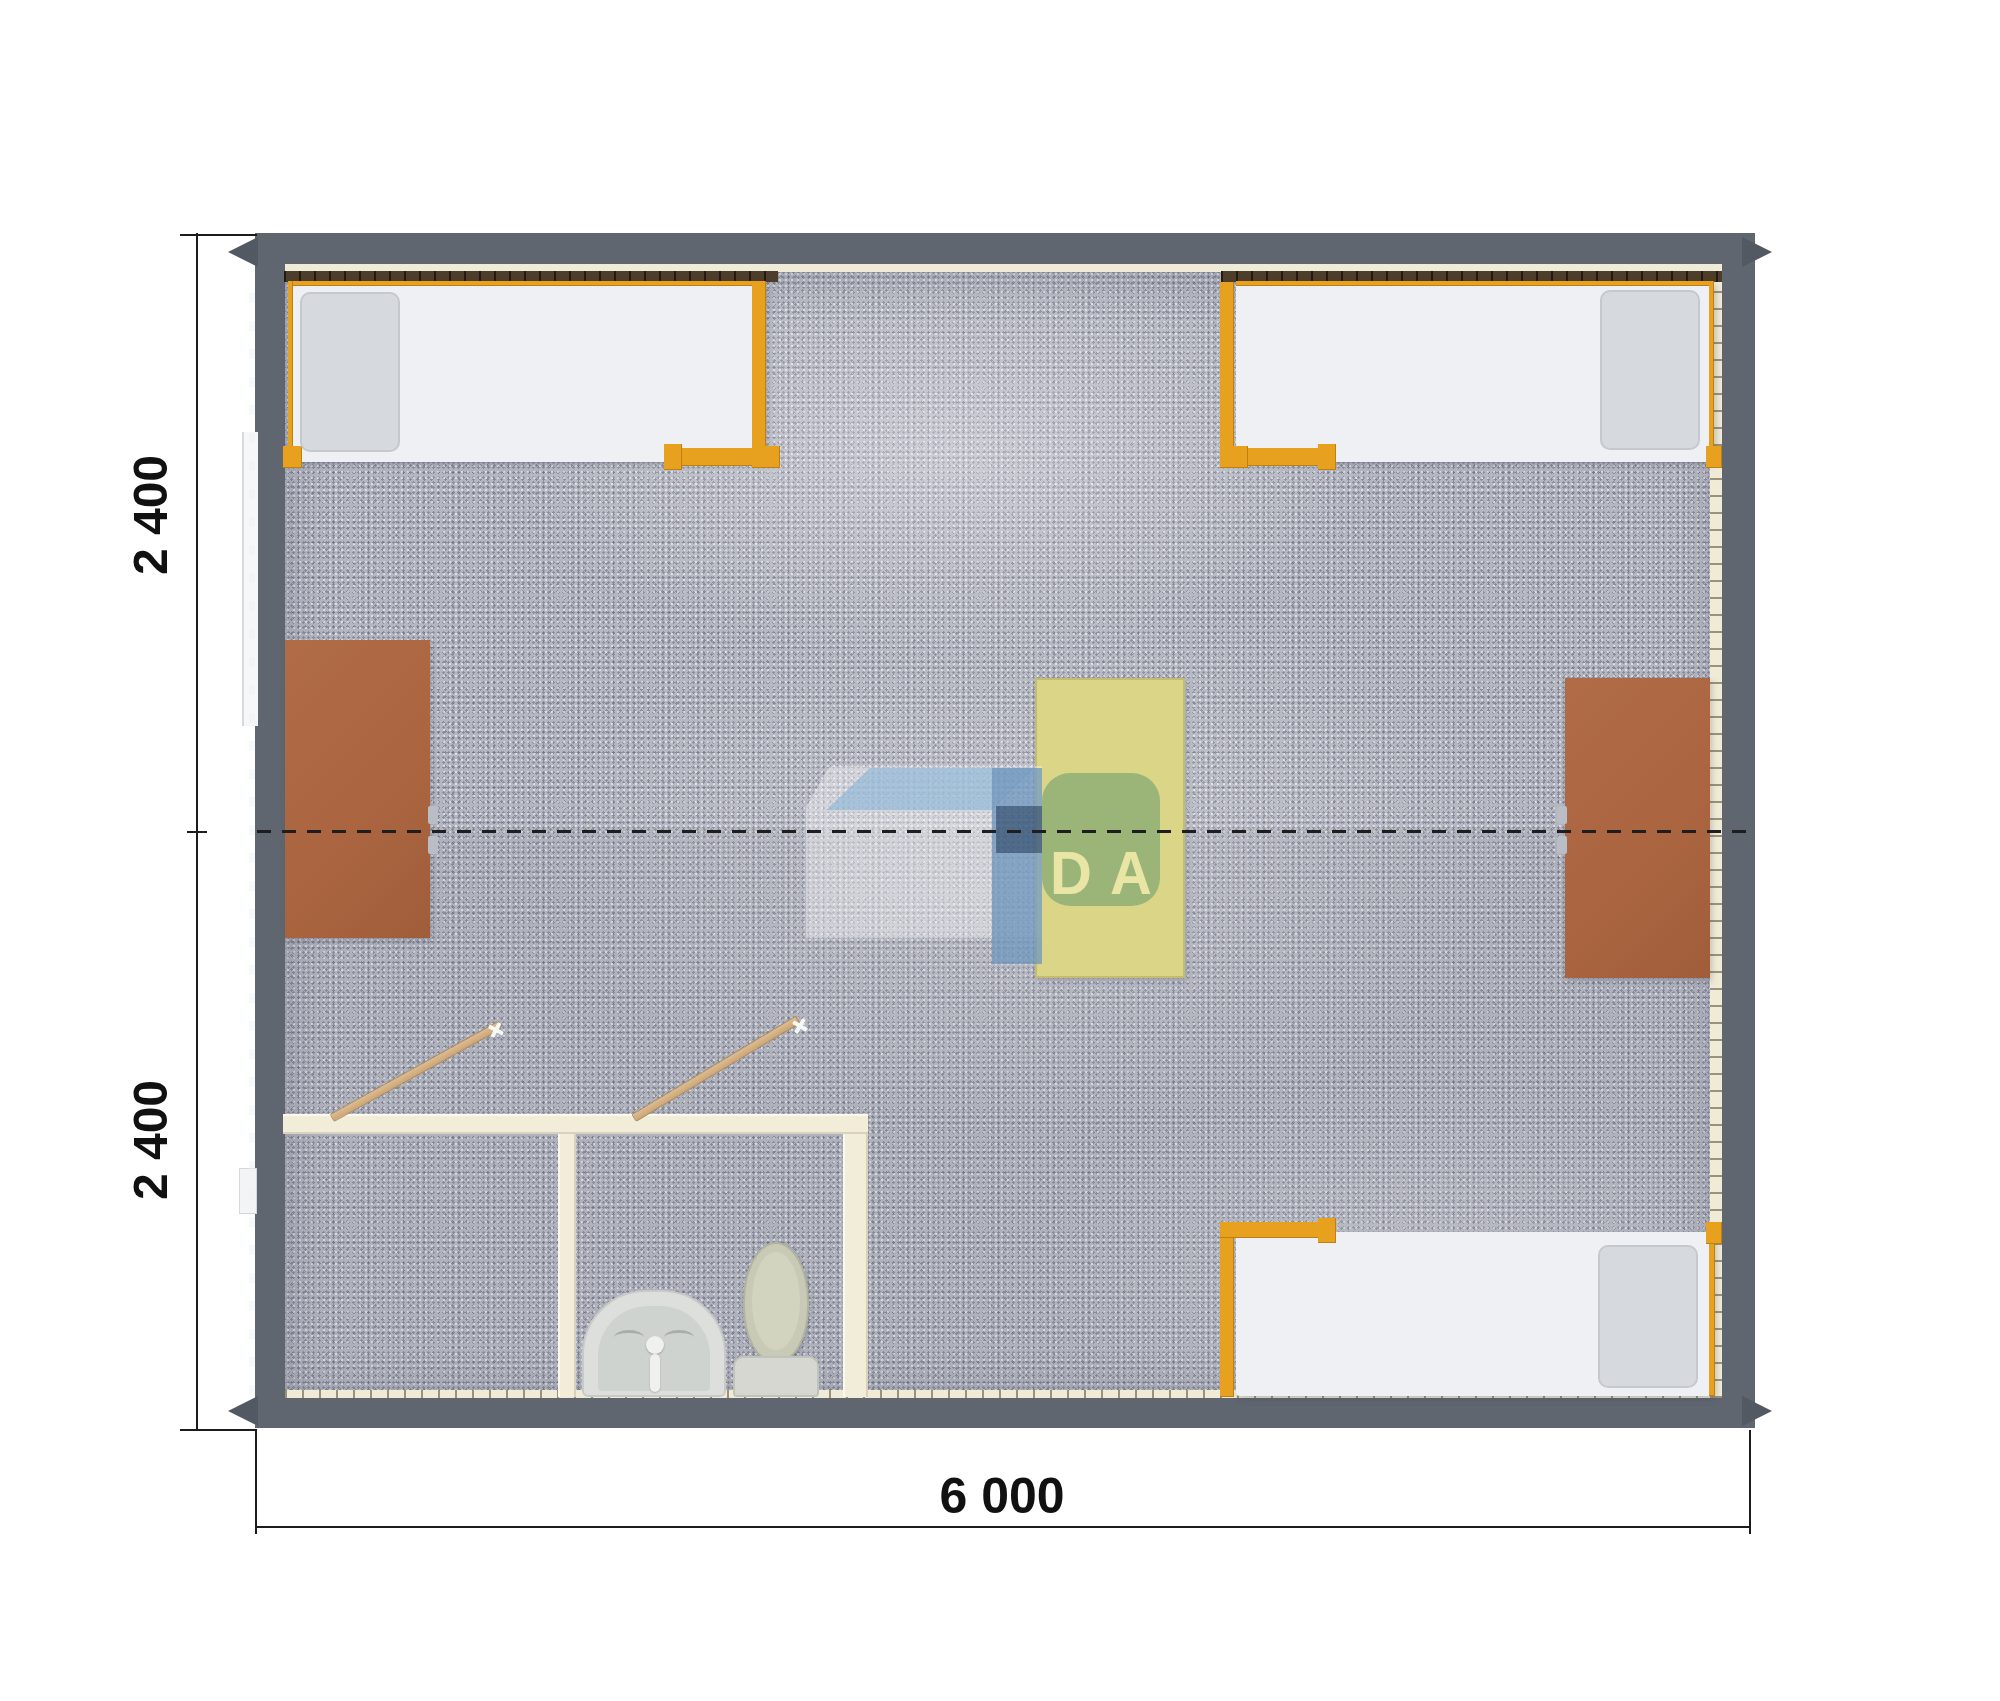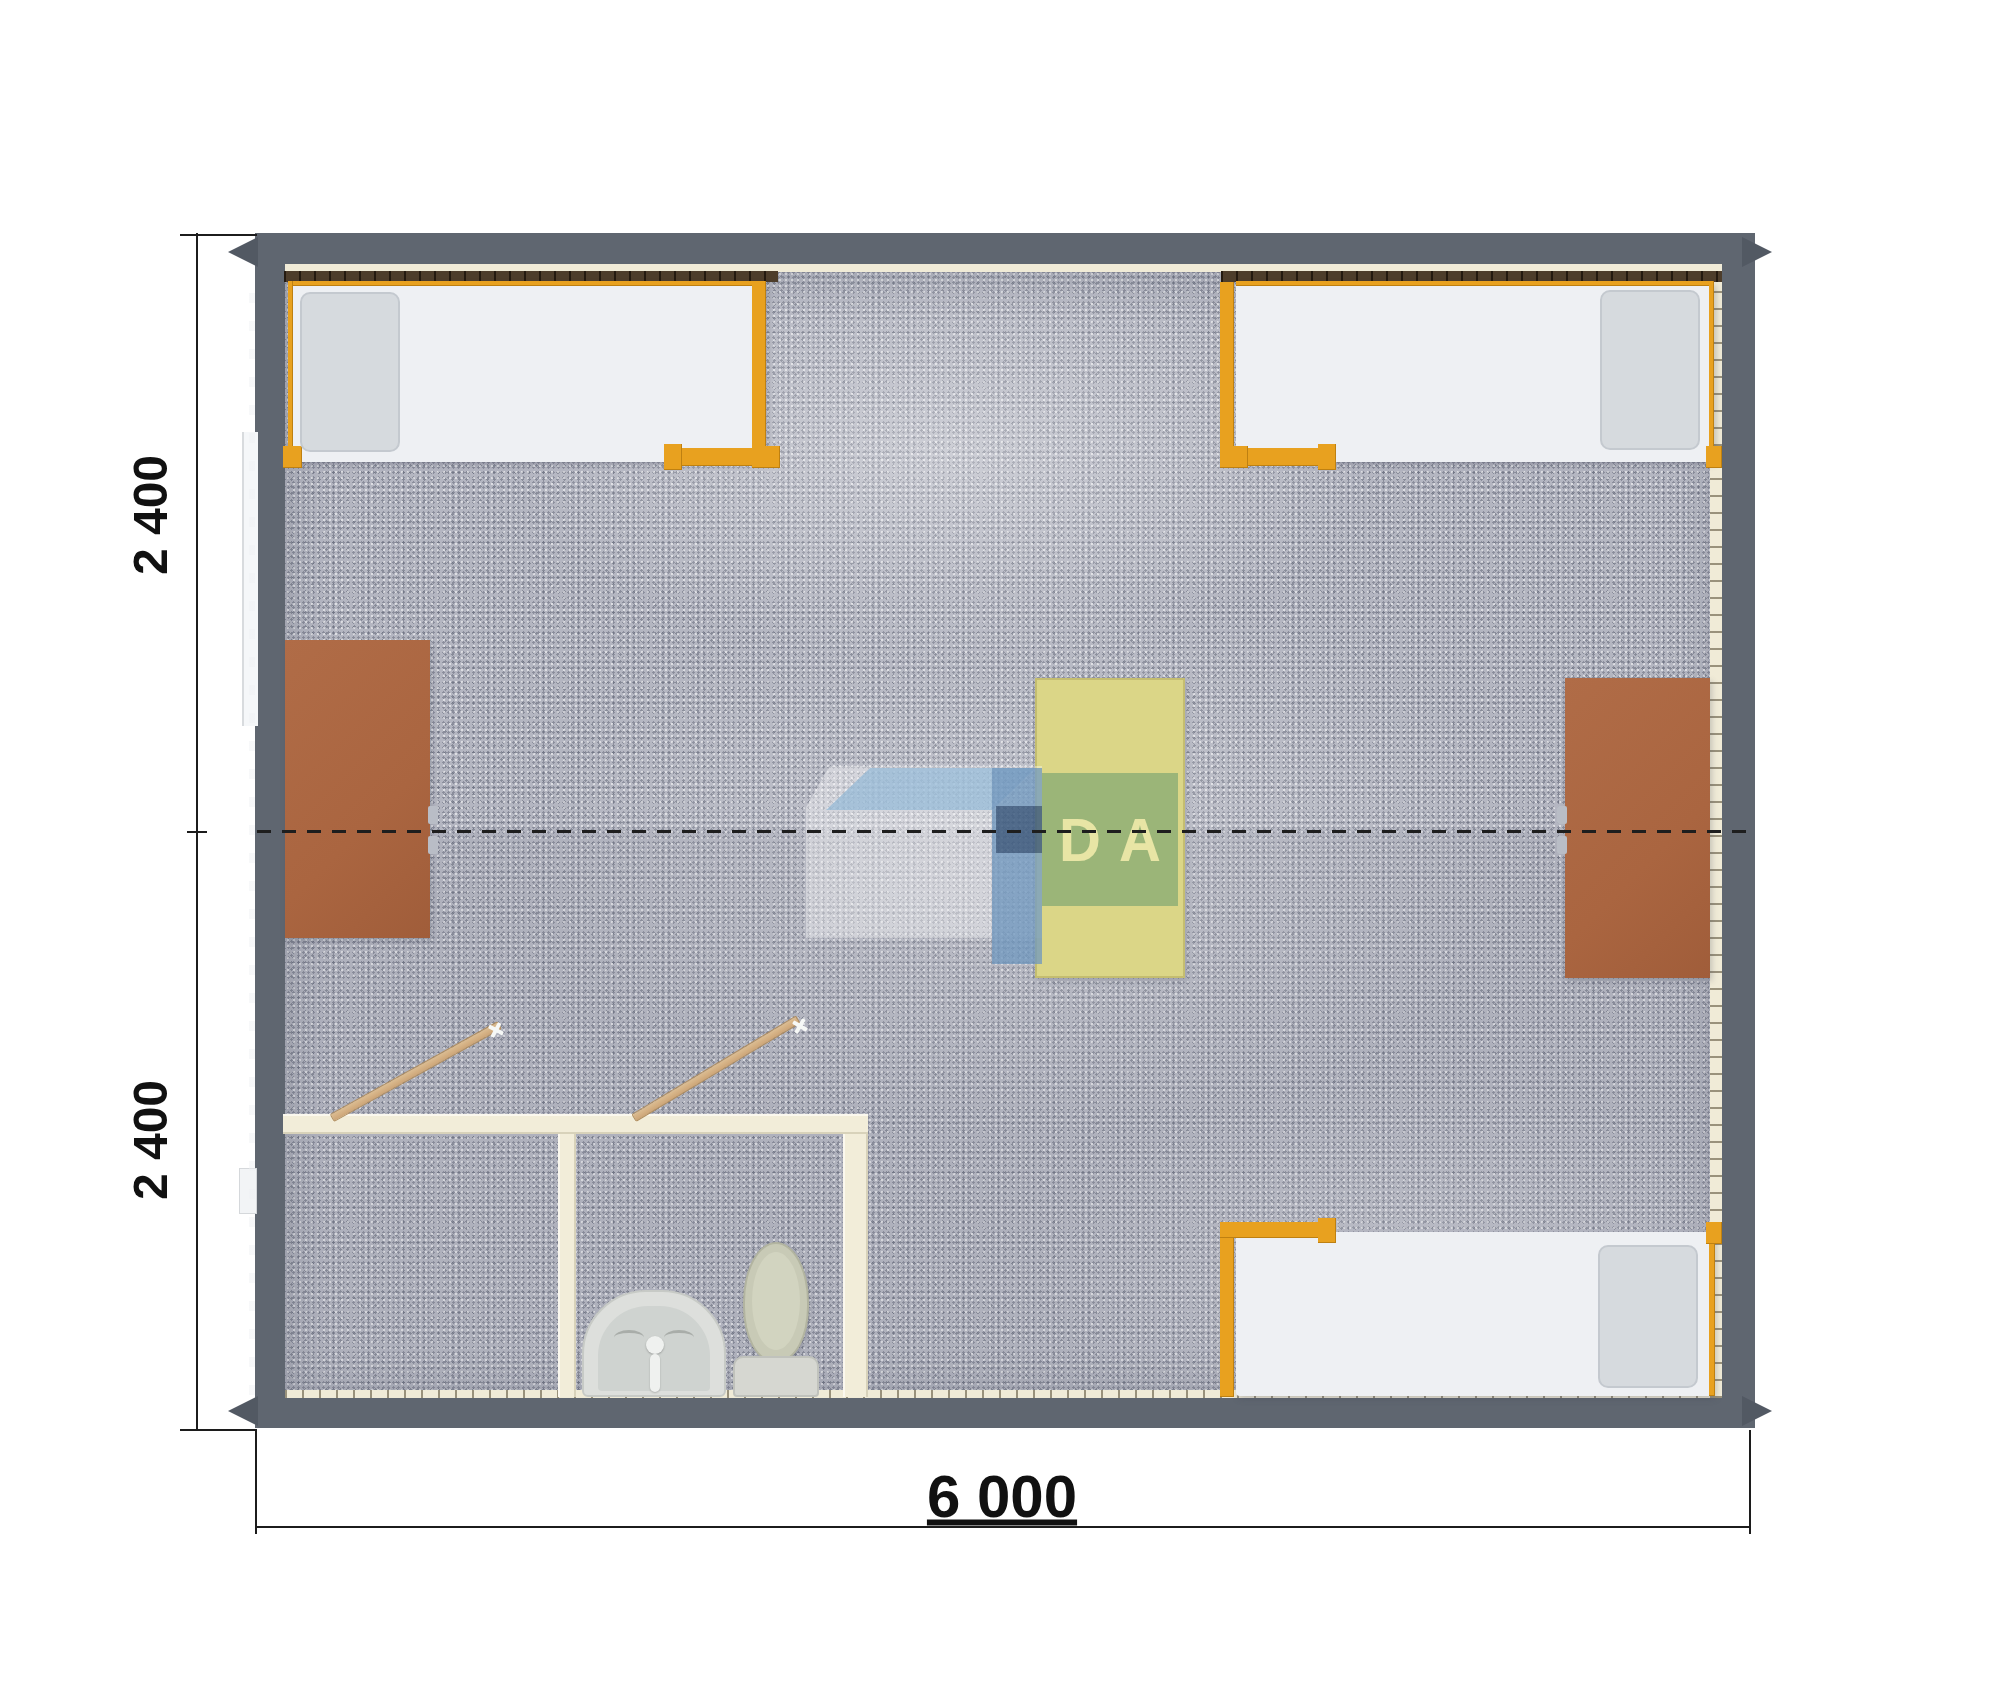--- a/index.html
+++ b/index.html
@@ -154,32 +154,32 @@
 
     <div class="abs" style="left:26px;top:26px;width:236px;height:172px;background:rgba(255,255,255,.42);clip-path:polygon(0 24%,10% 0,100% 0,100% 100%,0 100%);"></div>
 
     <div class="abs" style="left:46px;top:28px;width:210px;height:42px;background:rgba(156,192,220,.9);clip-path:polygon(0 100%,21% 0,100% 0,79% 100%);"></div>
 
     <div class="abs" style="left:212px;top:28px;width:50px;height:196px;background:rgba(110,151,191,.88);"></div>
 
     <div class="abs" style="left:216px;top:66px;width:46px;height:47px;background:#3e5c80;"></div>
 
 
-    <div class="abs" style="left:262px;top:33px;width:136px;height:133px;background:rgba(125,166,114,.8);display:flex;align-items:center;justify-content:center;">
+    <div class="abs" style="left:262px;top:33px;width:118px;height:133px;background:rgba(125,166,114,.8);display:flex;align-items:flex-end;justify-content:center;border-radius:28px;">
       <span class="wm-text" style="font-size:58px;color:#ebe8ab;letter-spacing:18px;margin-left:18px;transform:scaleY(1.05);">DA</span>
     </div>
   </div>
 
   <div class="abs dash" style="left:257px;top:830px;width:1493px;height:3px;"></div>
 
   <div class="abs dimline" style="left:196px;top:233px;width:2px;height:1198px;"></div>
   <div class="abs dimline" style="left:180px;top:234px;width:77px;height:2px;"></div>
   <div class="abs dimline" style="left:187px;top:831px;width:20px;height:2px;"></div>
   <div class="abs dimline" style="left:180px;top:1429px;width:77px;height:2px;"></div>
   <div class="abs dimtext" style="left:150px;top:515px;transform:translate(-50%,-50%) rotate(-90deg);">2 400</div>
   <div class="abs dimtext" style="left:150px;top:1140px;transform:translate(-50%,-50%) rotate(-90deg);">2 400</div>
 
   <div class="abs dimline" style="left:255px;top:1526px;width:1496px;height:2px;"></div>
   <div class="abs dimline" style="left:255px;top:1430px;width:2px;height:104px;"></div>
   <div class="abs dimline" style="left:1749px;top:1430px;width:2px;height:104px;"></div>
-  <div class="abs dimtext" style="left:1002px;top:1496px;transform:translate(-50%,-50%);font-size:60px;text-decoration:underline;">6 000</div>
+  <div class="abs dimtext" style="left:1002px;top:1496px;transform:translate(-50%,-50%);font-size:50px;">6 000</div>
 
 </div>
 
 </body></html>

